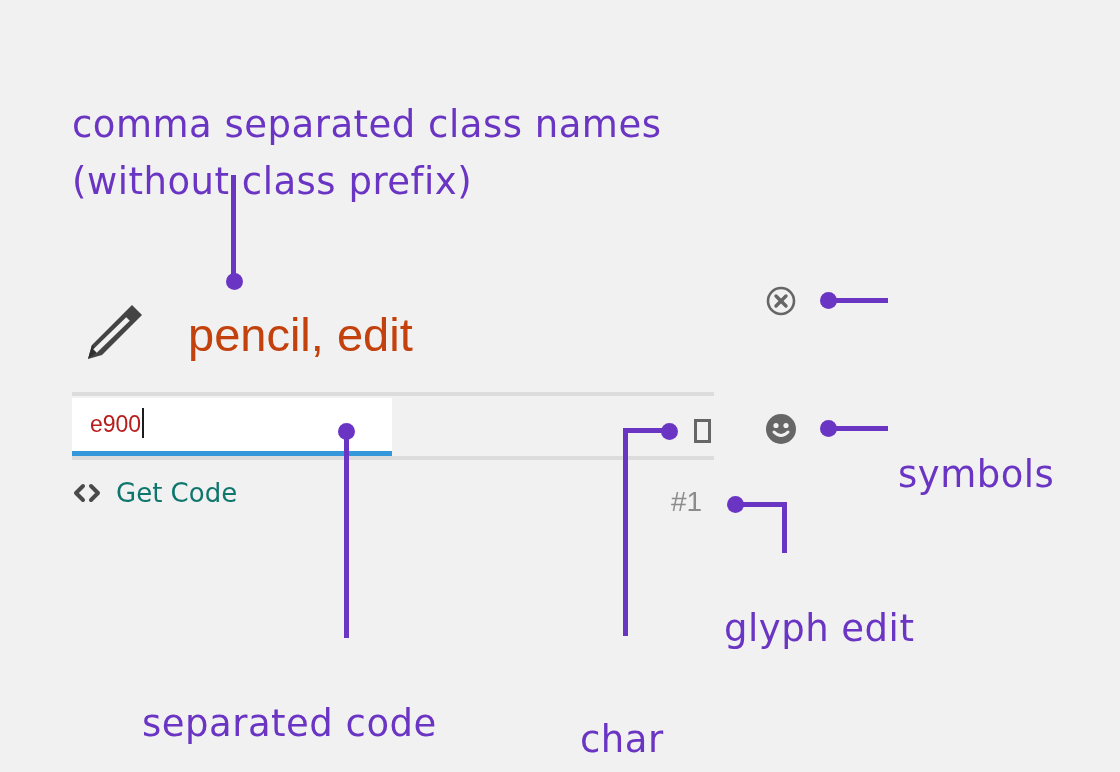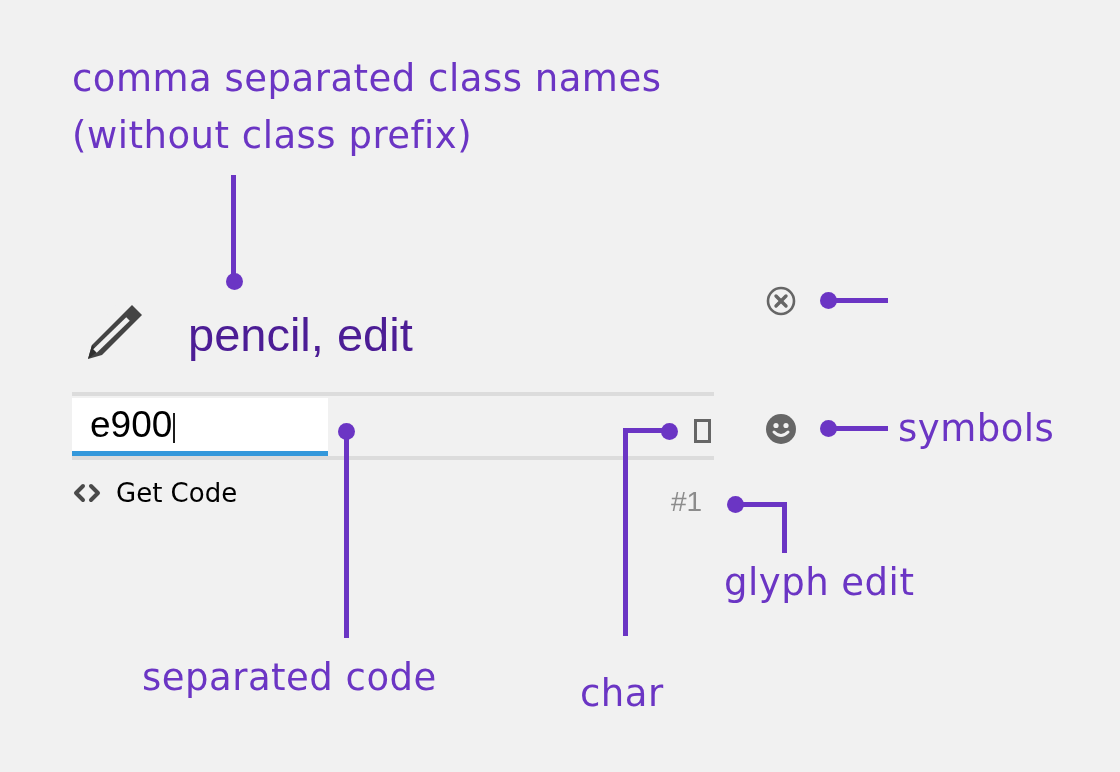--- a/index.html
+++ b/index.html
@@ -20,20 +20,21 @@
   }
 
   
   .anno {
     position: absolute;
     color: #6b35c4;
     font-family: "DejaVu Sans", sans-serif;
     font-weight: 400;
     white-space: pre;
     letter-spacing: 0.5px;
+    margin-top: 46px;
   }
   .anno-top {
     left: 72px;
     top: 50px;
     font-size: 37px;
     line-height: 57px;
   }
   .anno-remove {
     left: 898px;
     top: 279px;
@@ -106,50 +107,50 @@
     left: 72px;
     top: 303px;
     width: 72px;
     height: 66px;
   }
   .glyph-name {
     position: absolute;
     left: 188px;
     top: 307px;
     font-size: 47px;
-    color: #4c1d95;
+    color: #c2410c;
     font-family: "Liberation Sans", sans-serif;
     white-space: pre;
   }
 
   
   .edit-row {
     position: absolute;
     left: 72px;
     top: 392px;
     width: 642px;
     height: 68px;
     border-top: 4px solid #dcdcdc;
     border-bottom: 4px solid #dcdcdc;
     box-sizing: border-box;
   }
   .code-input {
     position: absolute;
     left: 72px;
     top: 398px;
-    width: 256px;
+    width: 320px;
     height: 58px;
     background: #ffffff;
     border: none;
     border-bottom: 5px solid #3498db;
     box-sizing: border-box;
     padding: 0 0 0 18px;
     font-family: "Liberation Sans", sans-serif;
-    font-size: 37px;
-    color: #000000;
+    font-size: 23px;
+    color: #b91c1c;
     outline: none;
     line-height: 53px;
     white-space: pre;
   }
   .caret {
     display: inline-block;
     width: 2px;
     height: 30px;
     background: #1c1c1c;
     vertical-align: -6px;
@@ -174,21 +175,21 @@
     align-items: center;
     gap: 14px;
   }
   .icon-code {
     width: 30px;
     height: 26px;
     display: block;
   }
   .getcode-label {
     font-size: 26px;
-    color: #000000;
+    color: #0f766e;
     font-family: "DejaVu Sans", sans-serif;
     white-space: pre;
   }
   .glyph-index-num {
     position: absolute;
     left: 671px;
     top: 486px;
     font-size: 28px;
     color: #8c8c8c;
     font-family: "Liberation Sans", sans-serif;

